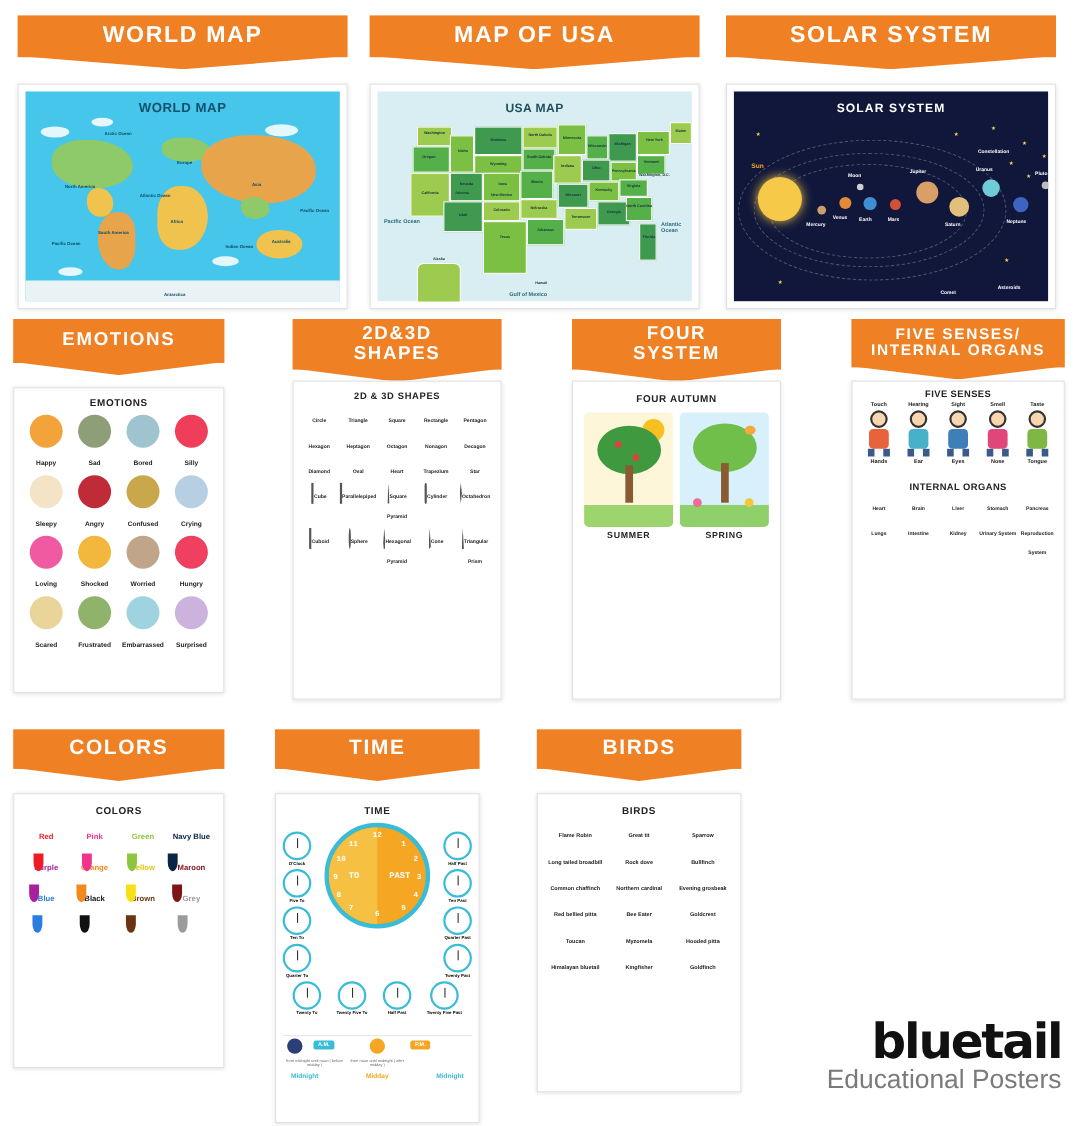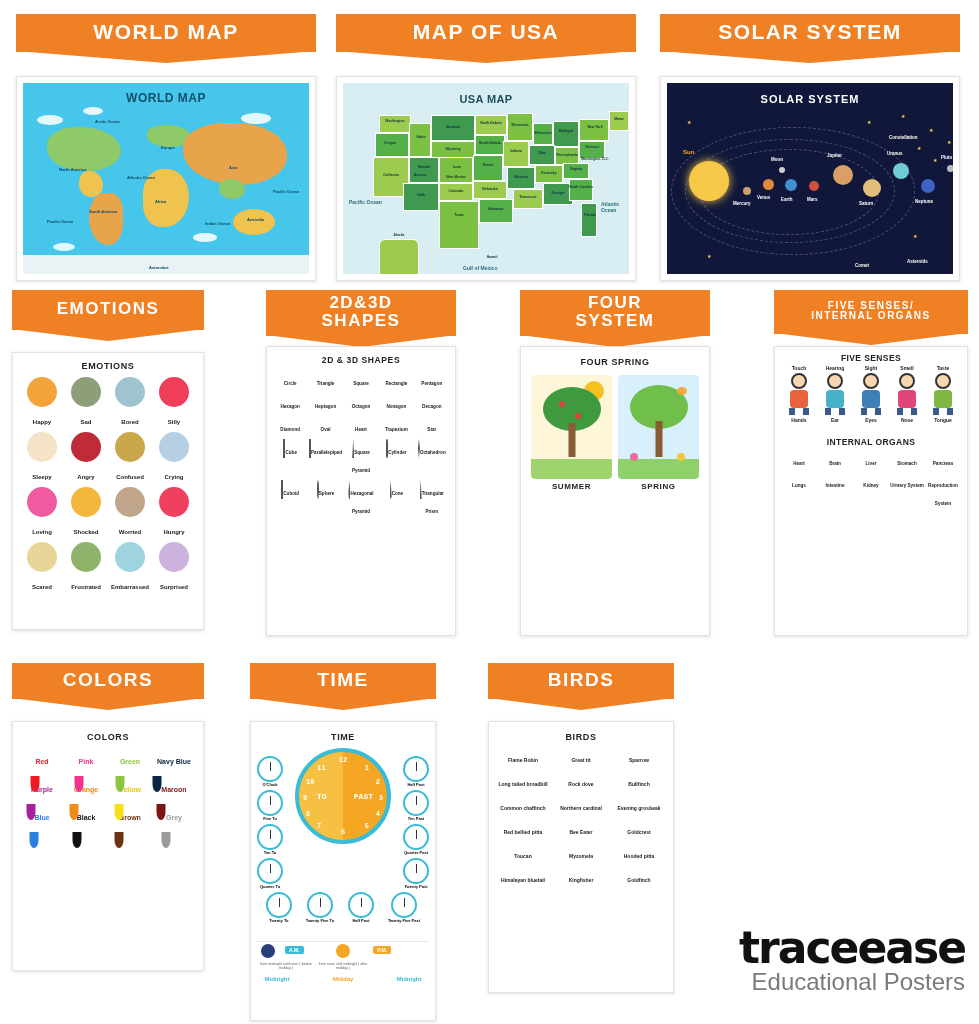--- a/index.html
+++ b/index.html
@@ -396,21 +396,21 @@
         </div>
       </div>
     </div>
 
     <div class="r2-col" style="left:520px; width:190px;">
       <div class="banner r2-banner" style="height:46px;">
         <span class="line">FOUR</span>
         <span class="line">SYSTEM</span>
       </div>
       <div class="card r2-card" style="top:56px; height:290px;">
-        <div class="card-title" style="font-size:9px; padding-top:10px;">FOUR SPRING</div>
+        <div class="card-title" style="font-size:9px; padding-top:10px;">FOUR AUTUMN</div>
         <div class="season-grid">
           <div class="season">
             <div class="art" style="background:#fdf6d8;">
               <div style="position:absolute; right:8px; top:6px; width:20px; height:20px; background:#f6c020; border-radius:50%;"></div>
               <div style="position:absolute; left:50%; transform:translateX(-50%); top:12px; width:58px; height:44px; background:#3f9a3f; border-radius:50%;"></div>
               <div style="position:absolute; left:50%; transform:translateX(-50%); top:48px; width:7px; height:34px; background:#8a5a33;"></div>
               <div style="position:absolute; left:0; right:0; bottom:0; height:20px; background:#9dd46e; border-radius:0 0 4px 4px;"></div>
               <div style="position:absolute; left:28px; top:26px; width:6px; height:6px; background:#e04040; border-radius:50%;"></div>
               <div style="position:absolute; left:44px; top:38px; width:6px; height:6px; background:#e04040; border-radius:50%;"></div>
             </div>
@@ -425,21 +425,21 @@
               <div style="position:absolute; right:14px; bottom:18px; width:8px; height:8px; background:#f3c73d; border-radius:50%;"></div>
               <div style="position:absolute; right:12px; top:12px; width:10px; height:8px; background:#f3a93d; border-radius:50%;"></div>
             </div>
             <div class="nm">SPRING</div>
           </div>
         </div>
       </div>
     </div>
 
     <div class="r2-col" style="left:774px; width:194px;">
-      <div class="banner r2-banner" style="height:44px; font-size:10px;">
+      <div class="banner r2-banner" style="height:44px; font-size:14px;">
         <span class="line">FIVE SENSES/</span>
         <span class="line">INTERNAL ORGANS</span>
       </div>
       <div class="card r2-card" style="top:56px; height:290px;">
         <div class="card-title sense-head">FIVE SENSES</div>
         <div class="sense-grid">
           <div class="sense">
             <div class="t">Touch</div>
             <div class="kid">
               <div style="position:absolute; left:50%; transform:translateX(-50%); top:0; width:16px; height:16px; border-radius:50%; background:#f7d6b0; border:2px solid #333;"></div>
@@ -650,17 +650,17 @@
           <div class="bird"><span class="art" style="background:#3f9a7a; border-radius:60% 40% 50% 50%;"></span><span class="nm">Hooded pitta</span></div>
           <div class="bird"><span class="art" style="background:#3f73c4; border-radius:60% 40% 50% 50%;"></span><span class="nm">Himalayan bluetail</span></div>
           <div class="bird"><span class="art" style="background:#2f8fc4; border-radius:60% 40% 50% 50%;"></span><span class="nm">Kingfisher</span></div>
           <div class="bird"><span class="art" style="background:#e0b33a; border-radius:60% 40% 50% 50%;"></span><span class="nm">Goldfinch</span></div>
         </div>
       </div>
     </div>
   </div>
 
   <div class="brand">
-    <div class="logo">traceease</div>
+    <div class="logo">bluetail</div>
     <div class="sub2">Educational Posters</div>
   </div>
 
 </div>
 
 </body></html>

